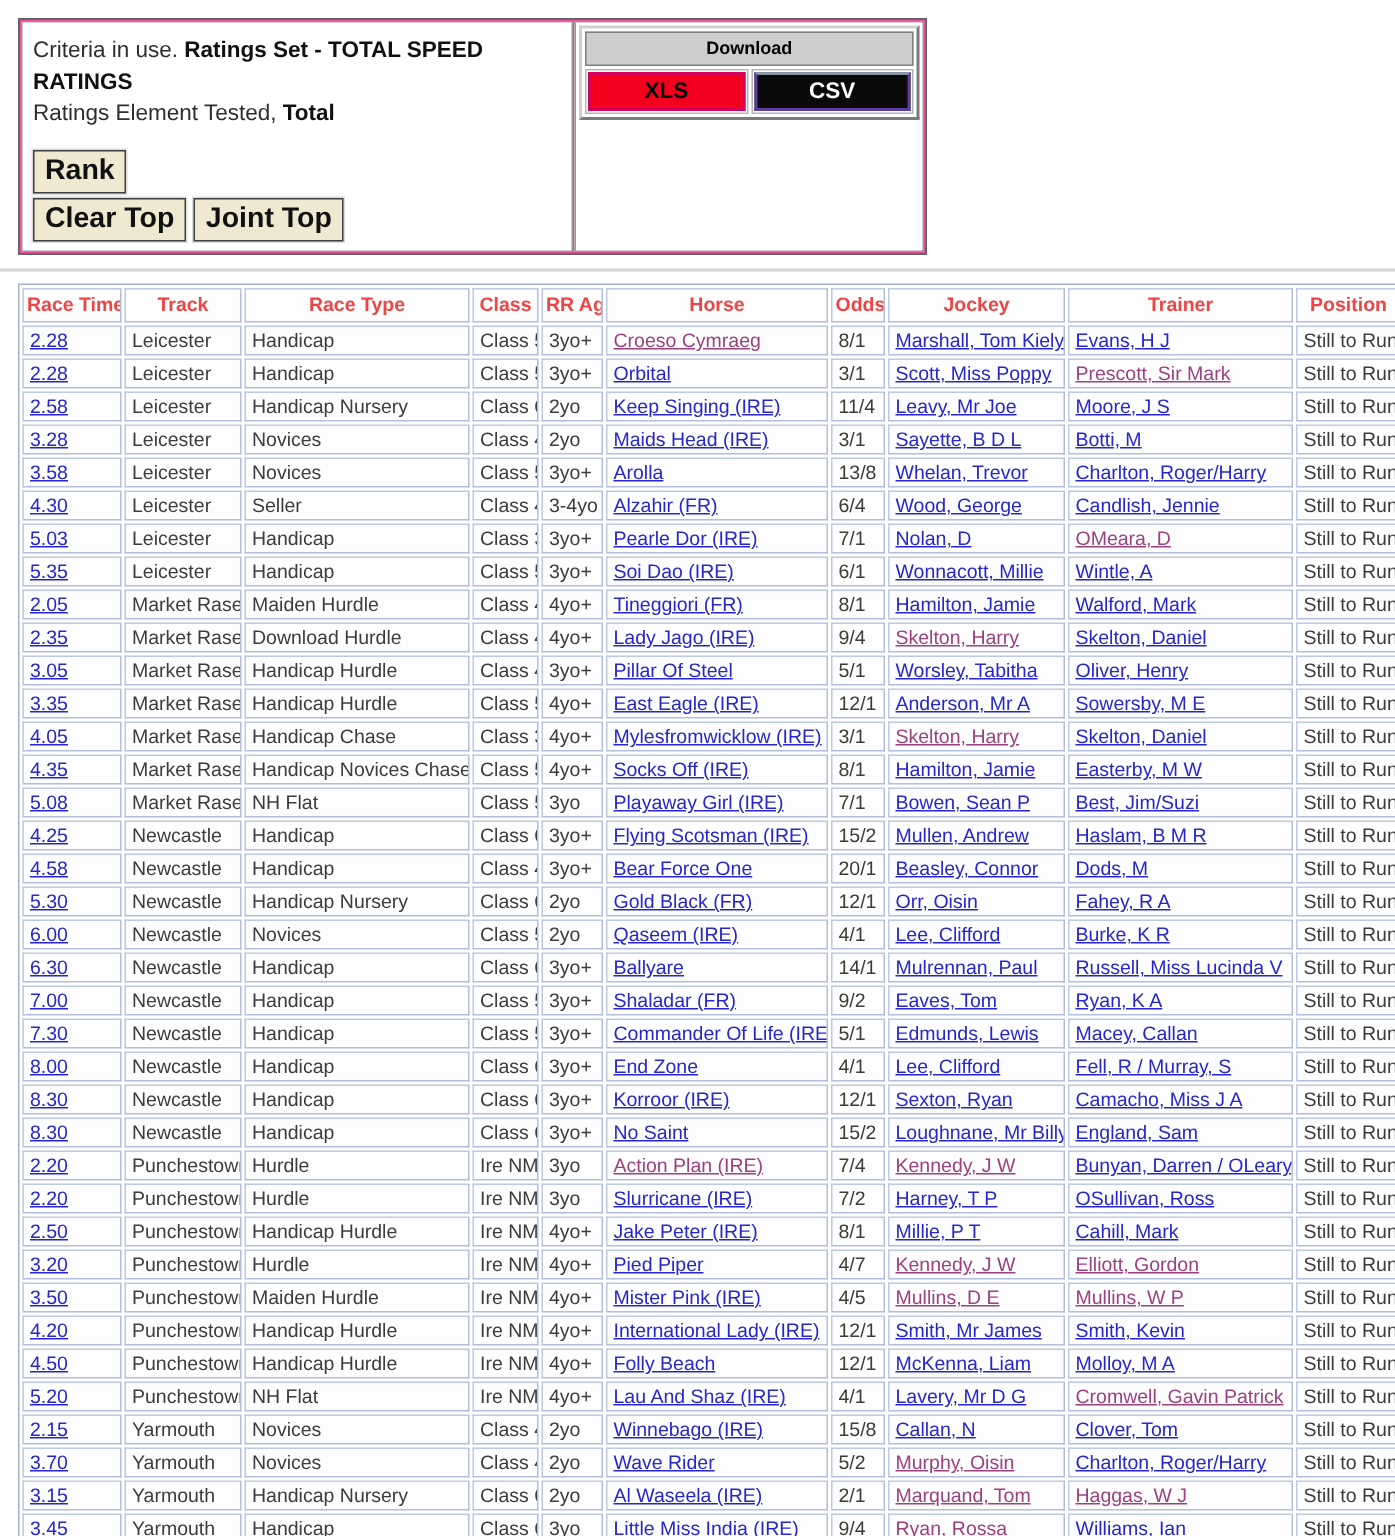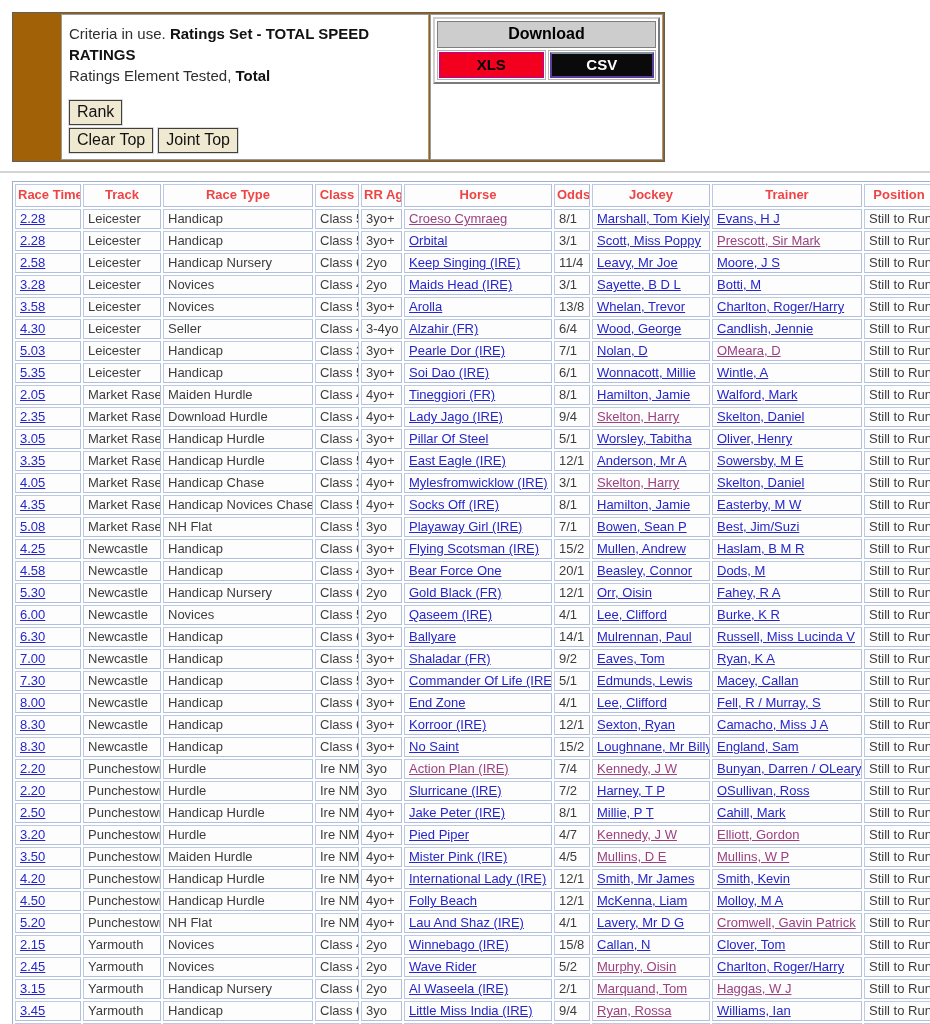--- a/index.html
+++ b/index.html
@@ -9,49 +9,48 @@
     font-family: "Liberation Sans", sans-serif;
     color: #3c3c3c;
     padding: 12px 11px 0 12px;
   }
 
   
   .top-table {
     display: table;
     border: 1px solid #5f5f5f;
     border-spacing: 1px;
-    background: #a16207;
-    padding-left: 47px;
+    background: #ec4899;
   }
   .top-cell {
     display: table-cell;
     vertical-align: top;
     border: 1px solid #9a9a9a;
     background: #ffffff;
   }
   .criteria-cell { width: 368px; padding: 8px 6px 6px 7px; height: 125px; }
   .criteria-line { font-size: 15px; line-height: 21px; color: #2e2e2e; }
   .criteria-line b { color: #111; }
   .rank-row { margin-top: 14px; }
   .btns-row { margin-top: 3px; }
   button.classic {
     font-family: "Liberation Sans", sans-serif;
-    font-size: 16px; font-weight: normal; color: #111;
+    font-size: 19px; font-weight: bold; color: #111;
     background: #f0e9d2;
     border: 1px solid #3f3f3f;
     box-shadow: 0 0 0 1px #dcdcdc;
     padding: 2px 7px 3px 7px;
     margin-right: 5px;
     cursor: pointer;
   }
   .download-cell { width: 233px; padding: 2px; }
   .dl-table { border: 2px outset #cfcfcf; background: #ffffff; padding: 1px; }
   .dl-header {
     border: 1px solid #7e7e7e; background: #cdcdcd;
-    font-size: 16px; font-weight: bold; color: #000;
+    font-size: 12px; font-weight: bold; color: #000;
     text-align: center; padding: 3px 0 4px 0; margin: 1px;
   }
   .dl-btn-row { display: flex; }
   .dl-btn-cell { flex: 1; border: 1px solid #b5b5b5; margin: 1px; padding: 1px; }
   a.dl-btn {
     display: block; text-align: center; text-decoration: none;
     font-size: 15px; font-weight: bold; line-height: 22px;
   }
   a.dl-xls { background: #f2001e; color: #000; border: 2px solid #d4005e; }
   a.dl-csv { background: #0a0a0a; color: #fff; border: 2px solid #5c3c9c; border-top-color: #8694a6; }
@@ -555,21 +554,21 @@
         <td>Novices</td>
         <td>Class 4</td>
         <td>2yo</td>
         <td><a href="#" class="lnk">Winnebago (IRE)</a></td>
         <td>15/8</td>
         <td><a href="#" class="lnk">Callan, N</a></td>
         <td><a href="#" class="lnk">Clover, Tom</a></td>
         <td>Still to Run</td>
       </tr>
       <tr>
-        <td><a href="#" class="lnk">2.45</a></td>
+        <td><a href="#" class="lnk">3.70</a></td>
         <td>Yarmouth</td>
         <td>Novices</td>
         <td>Class 4</td>
         <td>2yo</td>
         <td><a href="#" class="lnk">Wave Rider</a></td>
         <td>5/2</td>
         <td><a href="#" class="lnk visited">Murphy, Oisin</a></td>
         <td><a href="#" class="lnk">Charlton, Roger/Harry</a></td>
         <td>Still to Run</td>
       </tr>

